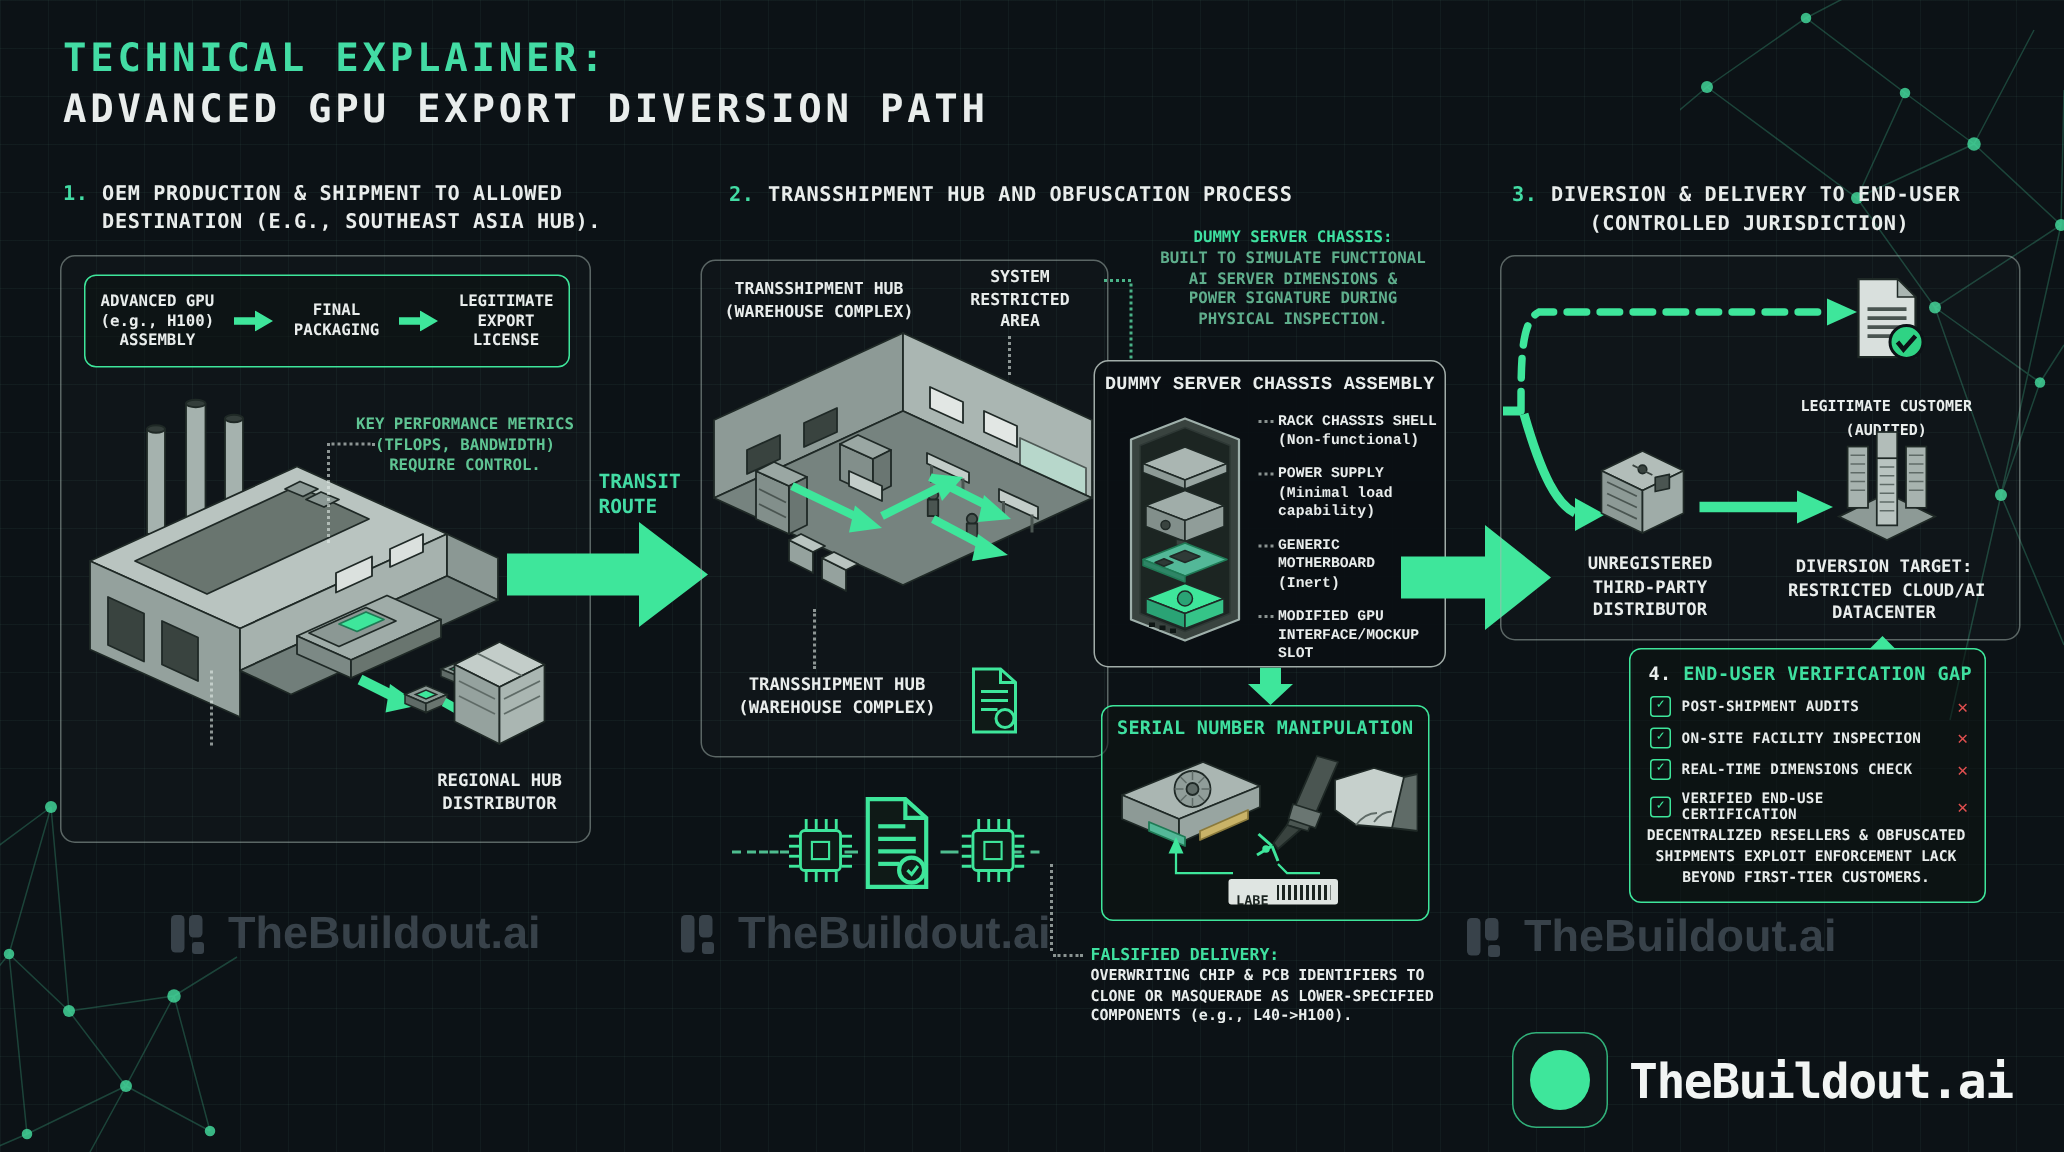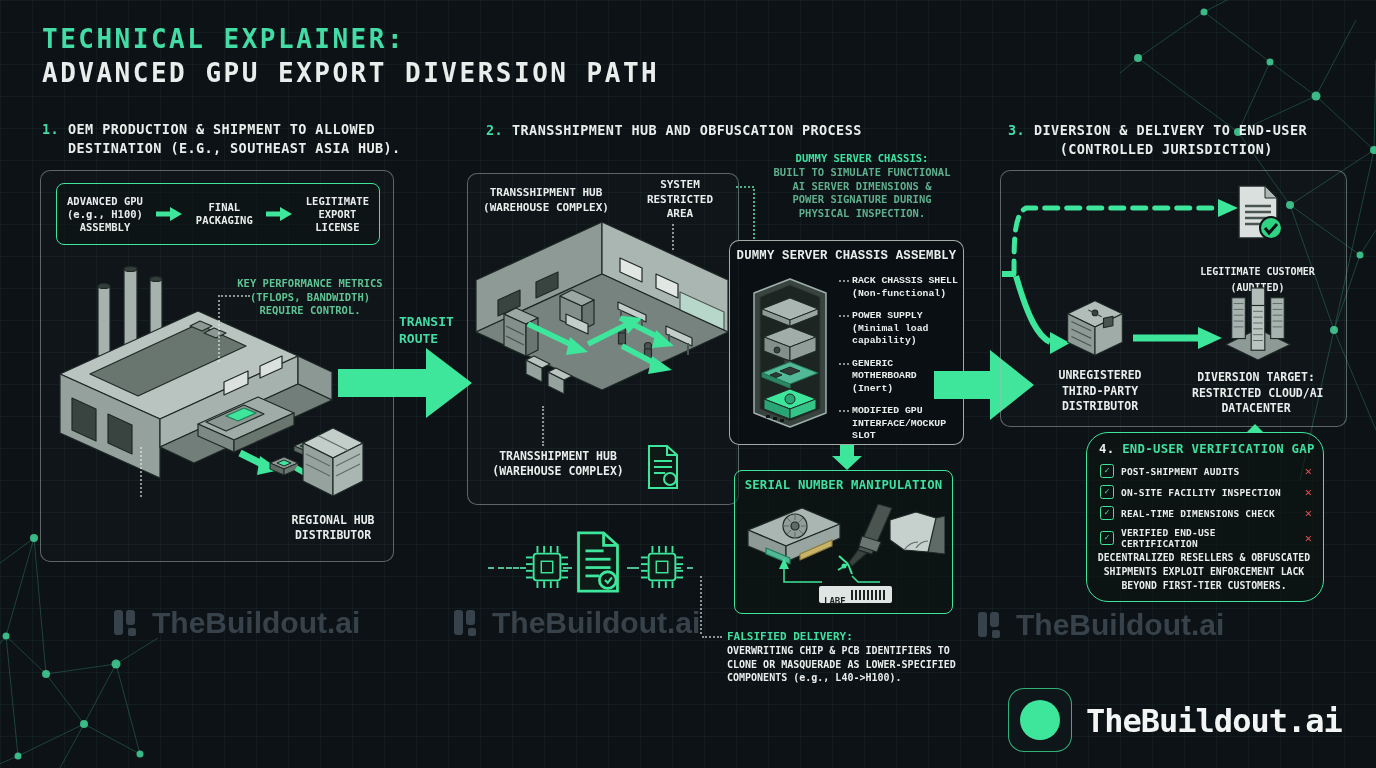--- a/index.html
+++ b/index.html
@@ -508,21 +508,21 @@
         <line x1="32" y1="46" x2="42" y2="46"></line>
         <line x1="32" y1="52" x2="42" y2="52"></line>
         <line x1="32" y1="58" x2="42" y2="58"></line>
     </g>
   </svg>
   <div class="abs b white ctr pre" style="left:1192px;top:370px;width:128px;font-size:11.5px;line-height:15.5px;">DIVERSION TARGET:
 RESTRICTED CLOUD/AI
 DATACENTER</div>
 
   <div class="abs ptr" style="left:1246px;top:424px;"></div>
-  <div class="abs gbox" style="left:1086px;top:432px;width:236px;height:168px;border-radius:22px;">
+  <div class="abs gbox" style="left:1086px;top:432px;width:236px;height:168px;">
     <div class="abs" style="left:12px;top:9px;font-size:12.3px;font-weight:bold;letter-spacing:0.3px;">
       <span class="white">4.</span>
       <span style="color:#3fe0a0;">END-USER VERIFICATION GAP</span>
     </div>
     <div class="abs" style="left:13px;top:31px;width:212px;">
       <div class="vrow">
         <span class="chk">✓</span>
         <span class="vlabel">POST-SHIPMENT AUDITS</span>
         <span class="xmark">✕</span>
       </div>

